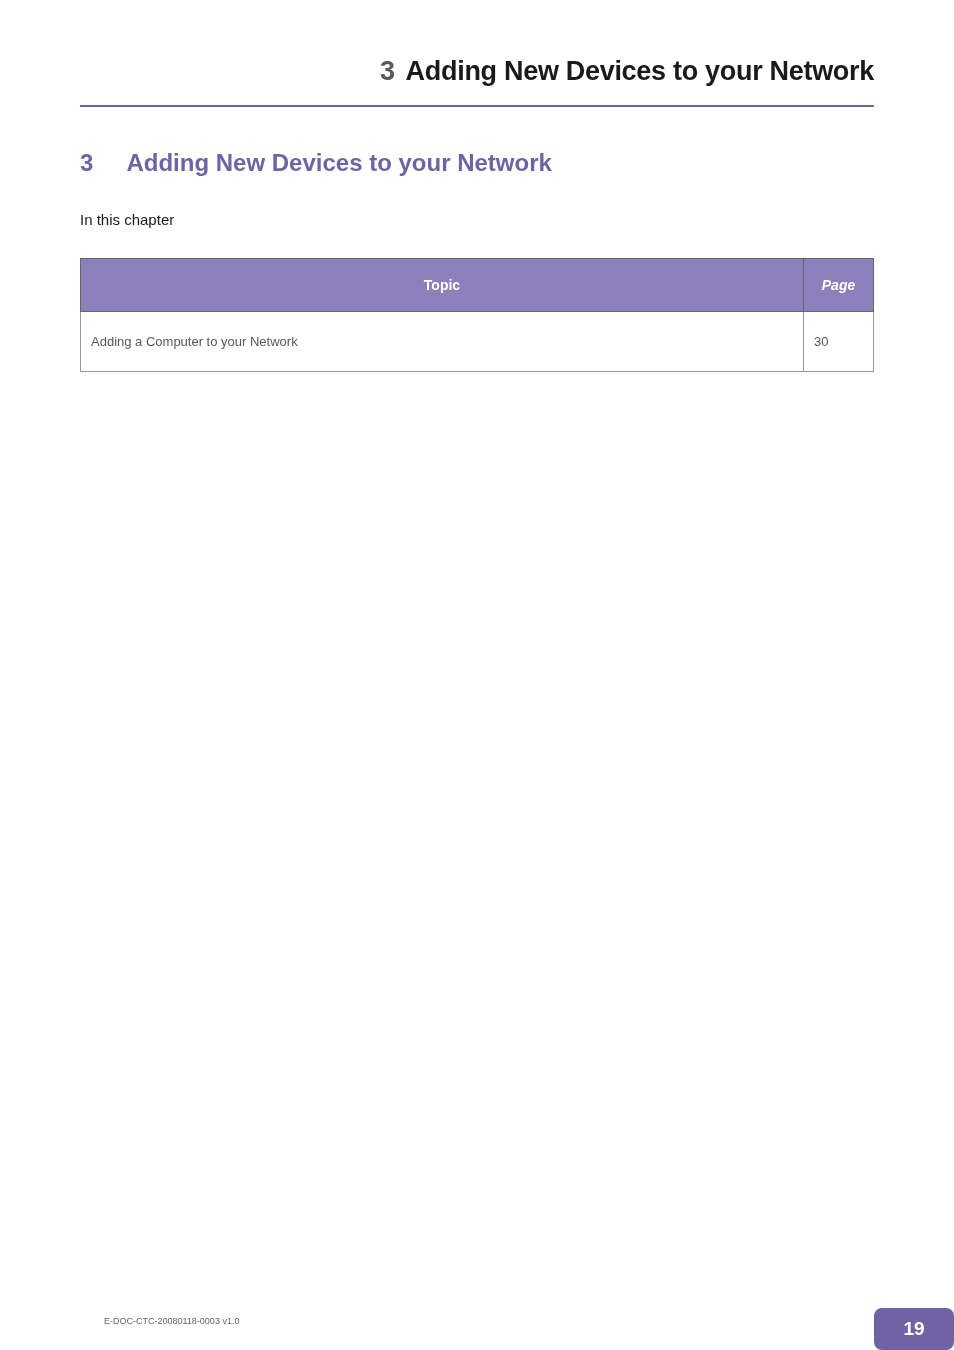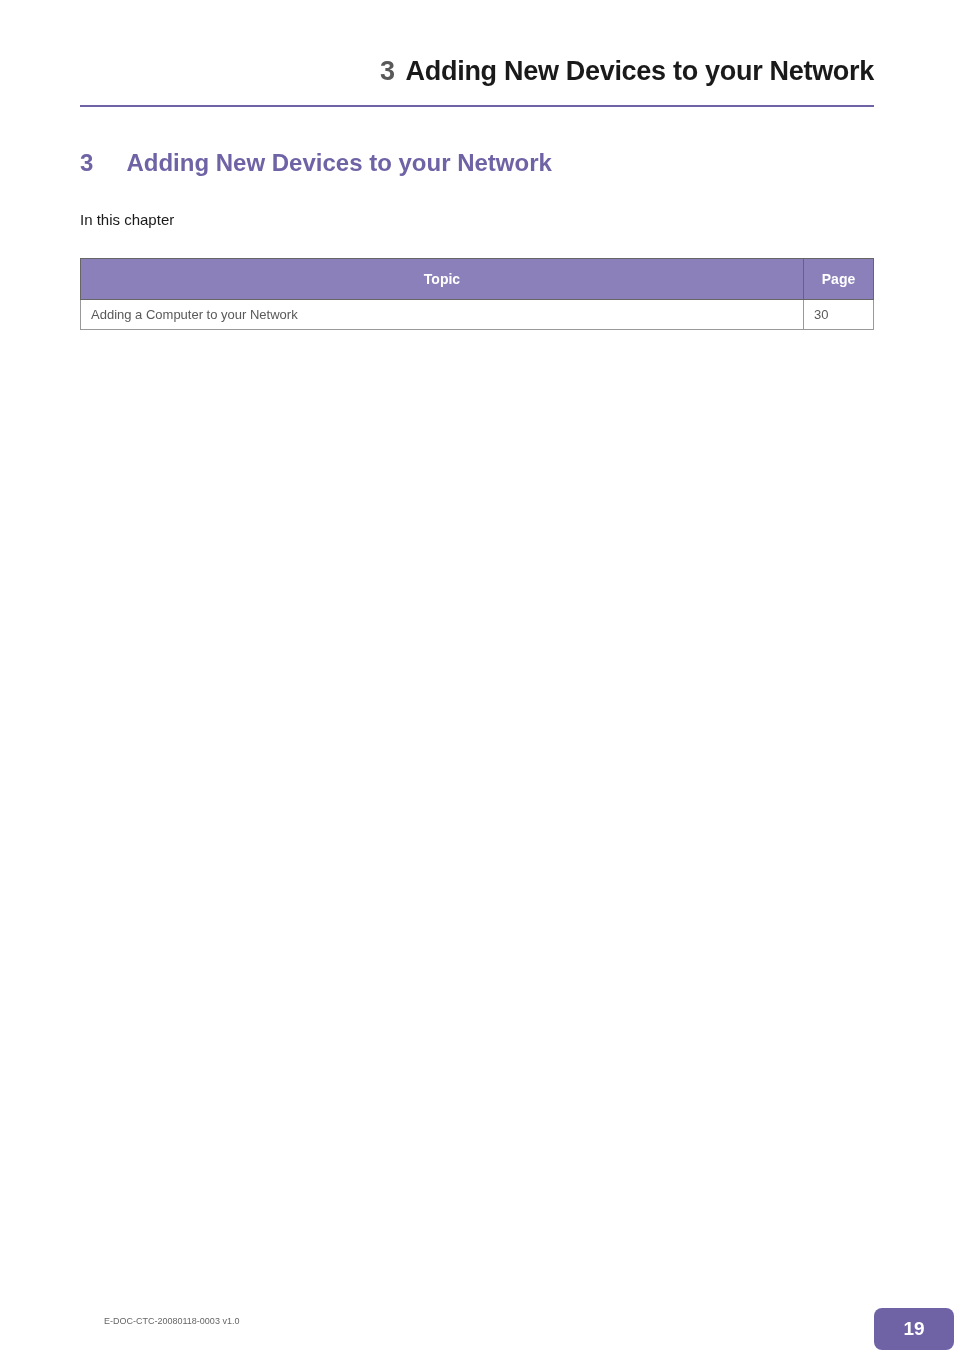--- a/index.html
+++ b/index.html
@@ -64,35 +64,36 @@
     }
     table {
       width: 100%;
       border-collapse: collapse;
     }
     th {
       background: #8b80b9;
       color: #ffffff;
       font-weight: bold;
       font-size: 14px;
-      padding: 12px 10px;
+      padding: 18px 10px;
       text-align: center;
       border: 1px solid #666666;
     }
     th:first-child {
       width: auto;
     }
     th:last-child {
       width: 70px;
+      font-style: italic;
     }
     td {
       background: #ffffff;
       color: #595959;
       font-size: 13px;
-      padding: 7px 10px;
+      padding: 22px 10px;
       border: 1px solid #999999;
     }
     td:last-child {
       text-align: left;
     }
     .footer {
       position: absolute;
       bottom: 24px;
       left: 80px;
       right: 0;

